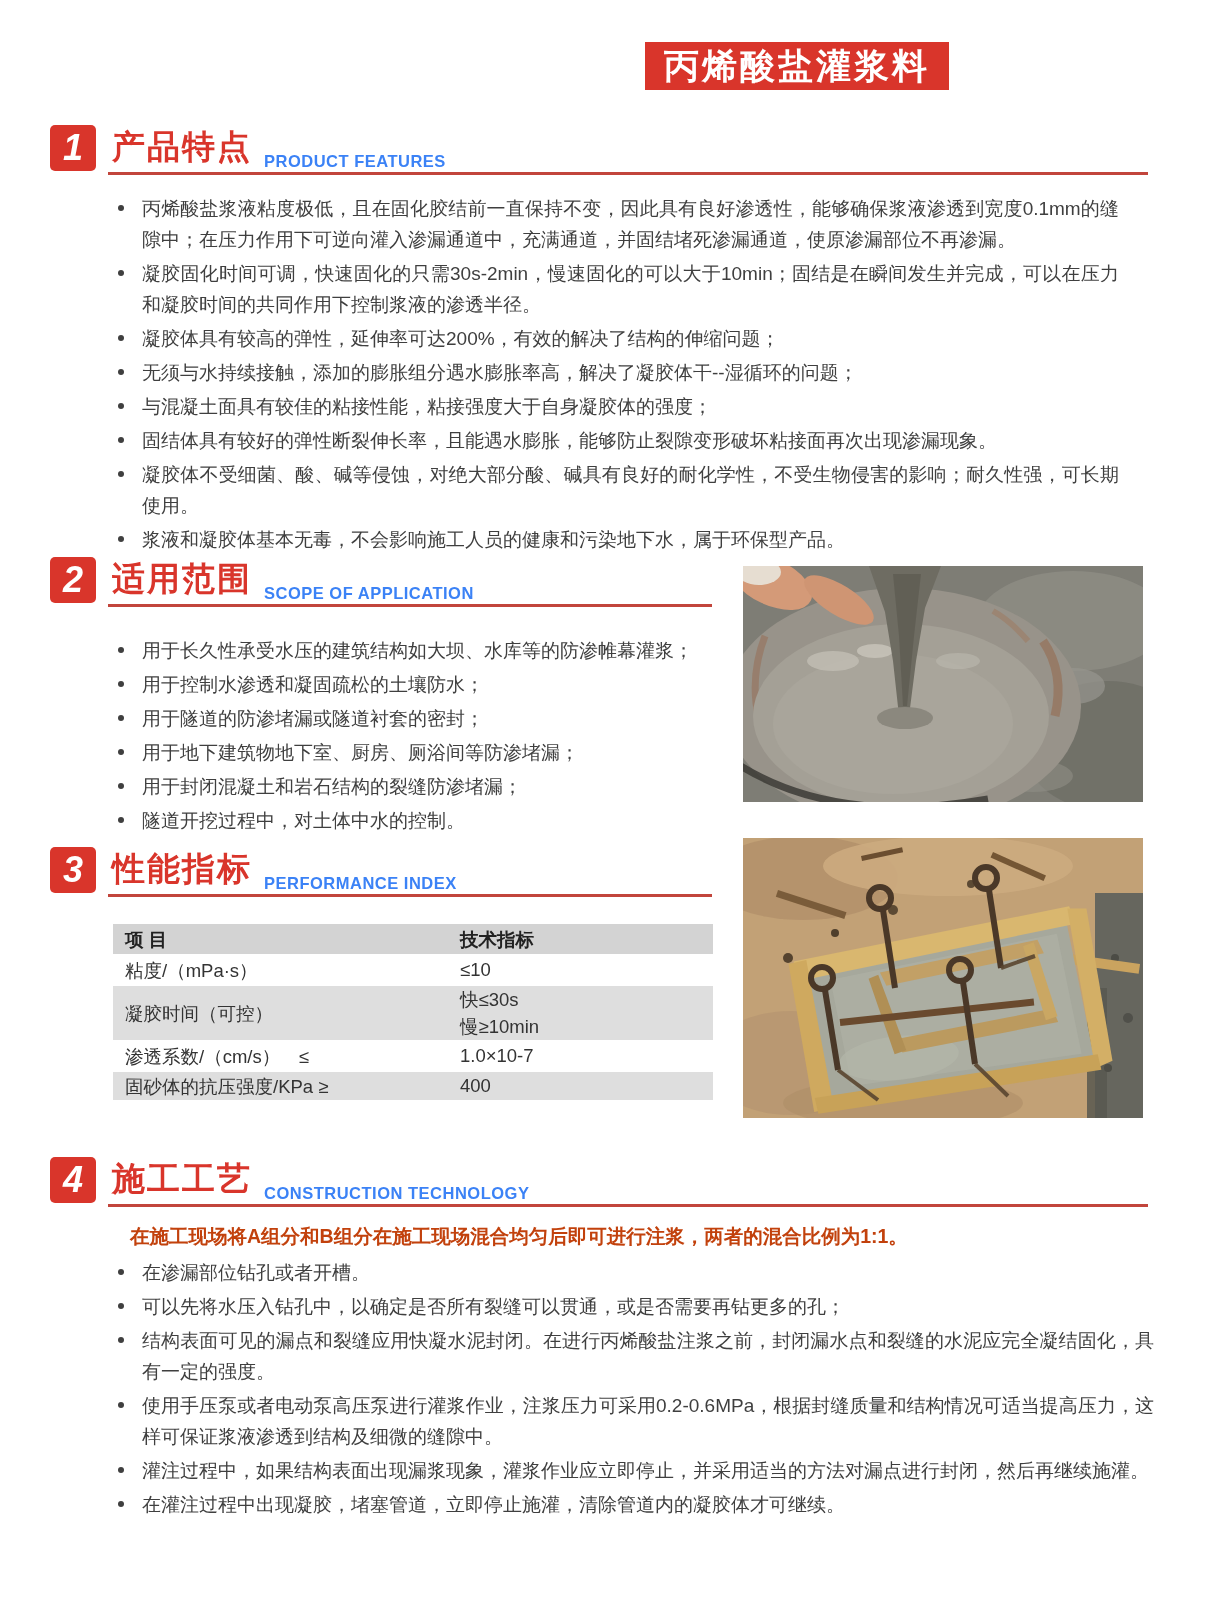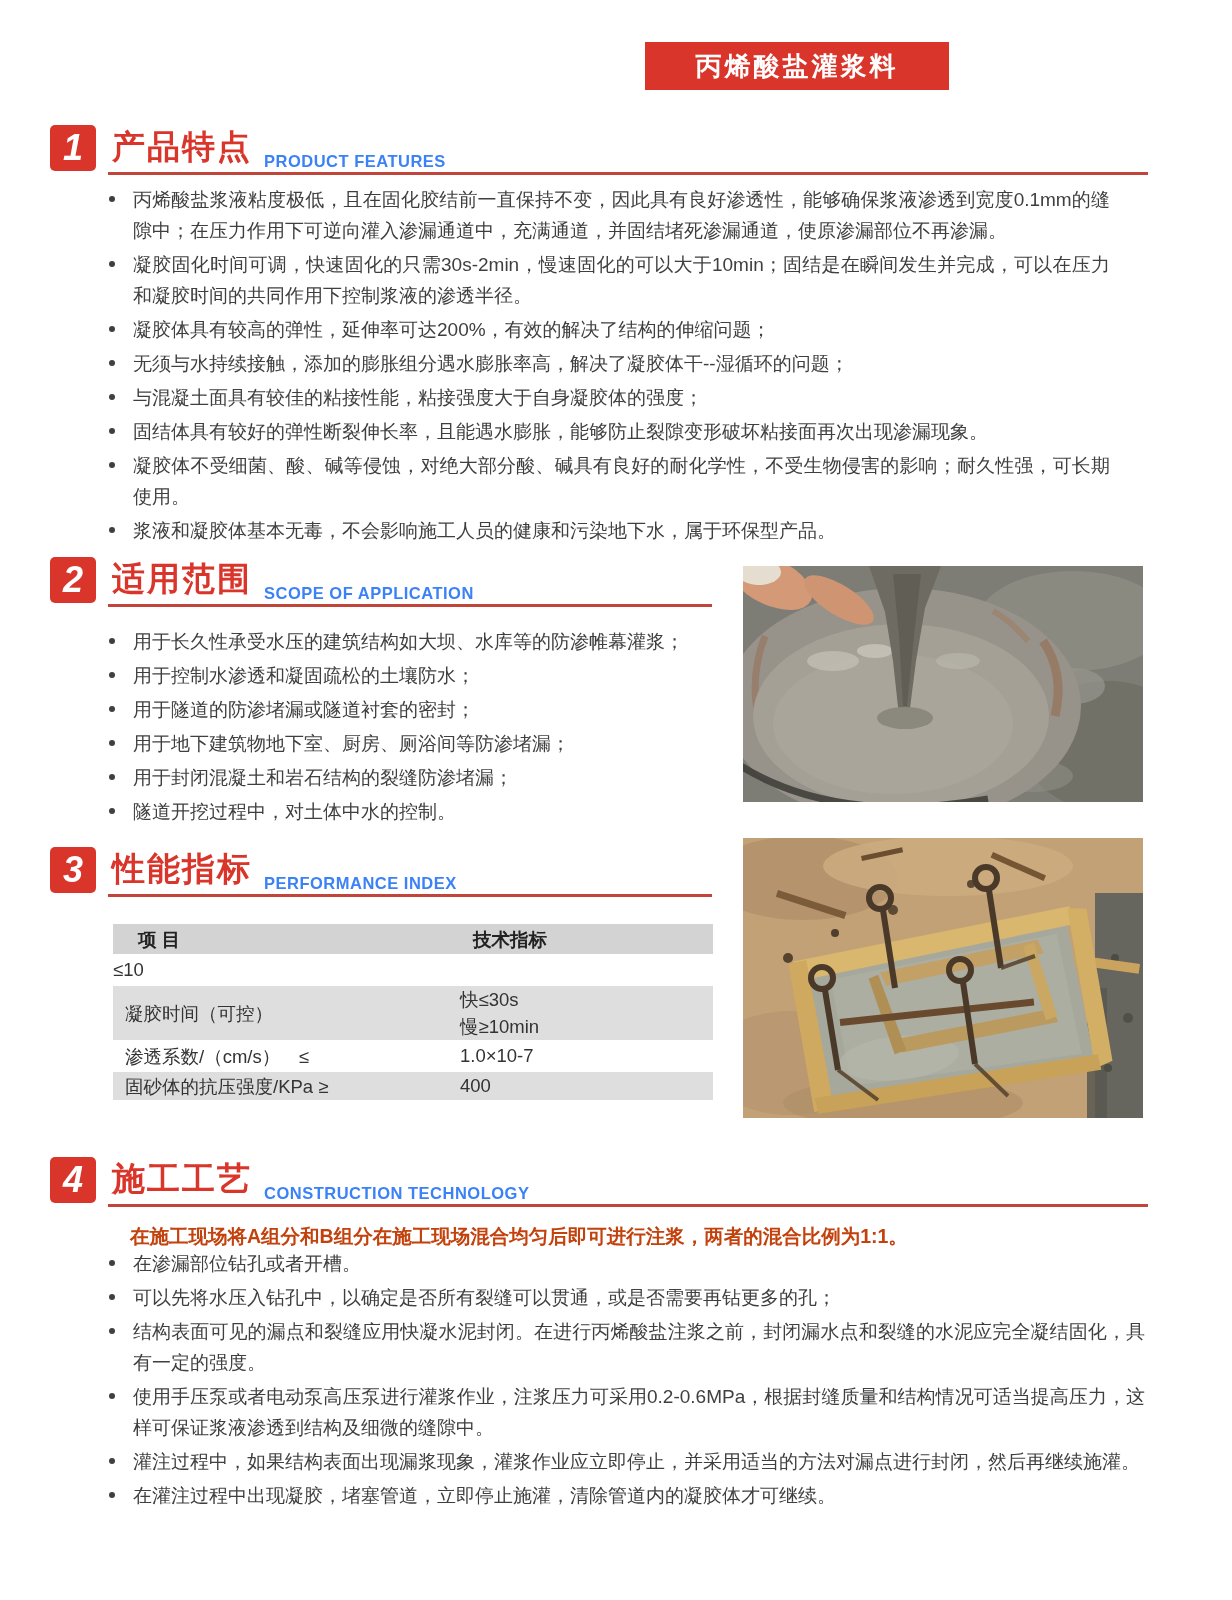--- a/index.html
+++ b/index.html
@@ -3,50 +3,50 @@
 <meta charset="utf-8">
 <style>
   html,body{margin:0;padding:0;background:#ffffff;}
   .page{
     position:relative;width:1232px;height:1600px;background:#fff;overflow:hidden;
     font-family:"Liberation Sans","DejaVu Sans",sans-serif;
   }
   
   .banner{
     position:absolute;left:645px;top:42px;width:304px;height:48px;
-    background:#d9352b;color:#ffffff;font-size:26px;font-weight:bold;
+    background:#d9352b;color:#ffffff;font-size:35px;font-weight:bold;
     text-align:center;line-height:48px;letter-spacing:3px;
   }
   
   .sec-header{position:absolute;left:50px;height:50px;display:flex;align-items:flex-start;}
   .sec-header::after{
     content:"";position:absolute;left:58px;right:0;bottom:0;height:3px;background:#c2453c;
   }
   .sec-num{
     width:46px;height:46px;background:#d9352b;color:#fff;
     font-size:36px;font-weight:bold;font-style:italic;
     display:flex;align-items:center;justify-content:center;border-radius:5px;
     flex:0 0 46px;
   }
   .sec-title{color:#d9352b;font-size:33px;font-weight:bold;margin-left:16px;letter-spacing:2px;line-height:44px;white-space:nowrap;}
   .sec-sub{color:#3b82f6;font-size:16.5px;font-weight:bold;margin-left:12px;align-self:flex-end;padding-bottom:4px;letter-spacing:.5px;white-space:nowrap;}
   
-  .blist{position:absolute;list-style:none;margin:0;padding:0;color:#3f3f3f;font-size:19px;line-height:31px;text-align:justify;}
+  .blist{position:absolute;list-style:none;margin:9px;padding:0;color:#3f3f3f;font-size:19px;line-height:31px;text-align:justify;}
   .blist li{position:relative;padding-left:33px;margin-bottom:3px;}
   .blist li::before{
     content:"";position:absolute;left:9px;top:12px;width:6px;height:6px;border-radius:50%;background:#3f3f3f;
   }
   
   .intro{position:absolute;left:130px;top:1222px;width:1050px;font-size:19.5px;font-weight:bold;color:#c2410c;line-height:28px;}
   
   .ptable{position:absolute;left:113px;top:924px;width:600px;font-size:18.5px;color:#333;}
   .trow{display:flex;margin-bottom:2px;align-items:center;}
   .trow .c1{padding-left:12px;width:335px;flex:0 0 335px;}
   .trow .c2{flex:1;}
-  .t-head{background:#d3d3d3;height:30px;font-weight:bold;color:#222;padding-left:13px;}
+  .t-head{background:#d3d3d3;height:30px;font-weight:bold;color:#222;}
   .t-single{height:28px;}
   .t-double{height:54px;}
   .t-gray{background:#dedede;}
   .t-white{background:#ffffff;}
   .c2 .vline{line-height:27px;}
   
   .photo{position:absolute;overflow:hidden;background:#888;}
   .photo svg{display:block;}
   #photo1{left:743px;top:566px;width:400px;height:236px;}
   #photo2{left:743px;top:838px;width:400px;height:280px;}
@@ -126,20 +126,21 @@
     <div class="sec-title">性能指标</div>
     <div class="sec-sub">PERFORMANCE INDEX</div>
   </div>
 
   <div class="ptable">
     <div class="trow t-head">
       <div class="c1">项 目</div>
       <div class="c2">技术指标</div>
     </div>
     <div class="trow t-single t-white">
+      <div class="c1">粘度/（mPa·s）</div>
       <div class="c2">≤10</div>
     </div>
     <div class="trow t-double t-gray">
       <div class="c1">凝胶时间（可控）</div>
       <div class="c2">
         <div class="vline">快≤30s</div>
         <div class="vline">慢≥10min</div>
       </div>
     </div>
     <div class="trow t-single t-white">

